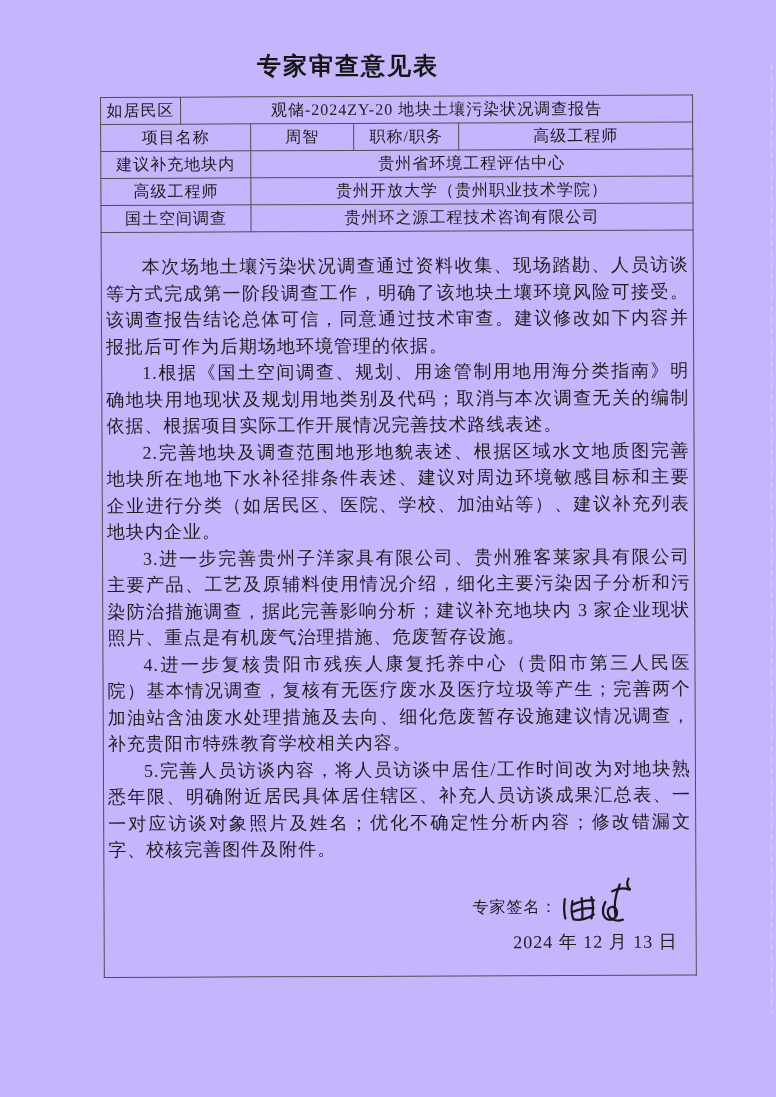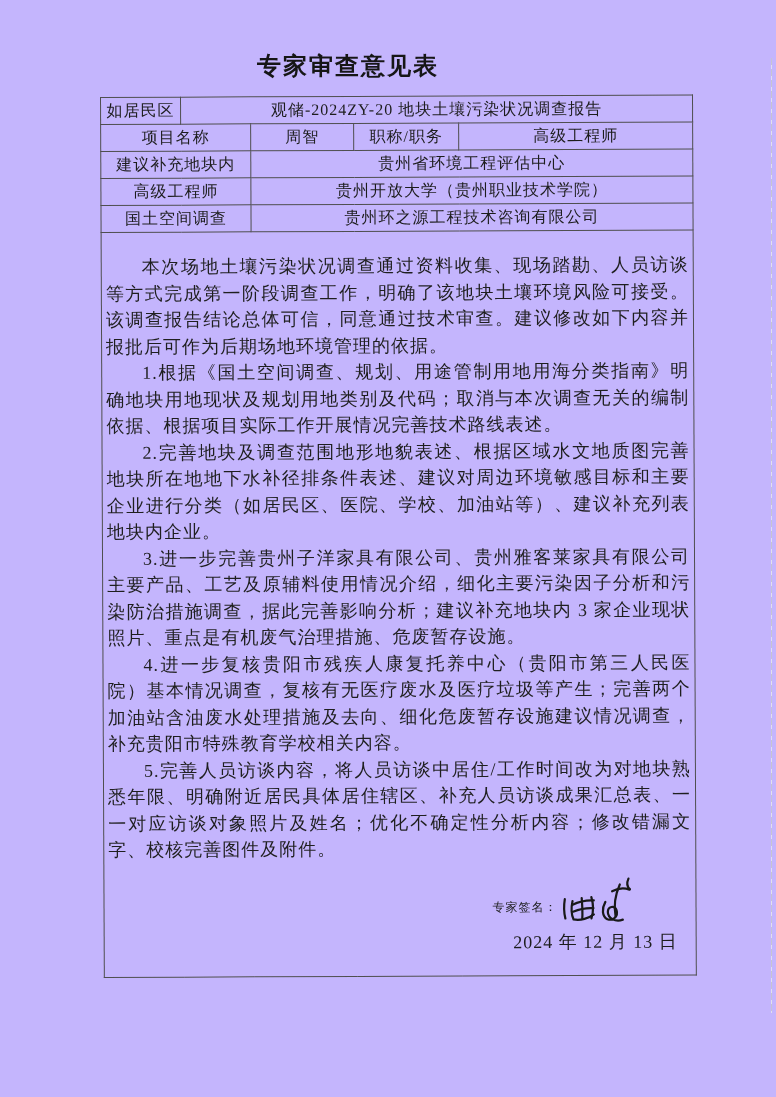--- a/index.html
+++ b/index.html
@@ -70,21 +70,21 @@
   }
   .sig-line {
     margin-top: 14px;
     display: flex;
     justify-content: flex-end;
     align-items: flex-end;
     padding-right: 46px;
     height: 52px;
   }
   .sig-line .sig-label {
-    font-size: 12px;
+    font-size: 16px;
     letter-spacing: 1px;
     line-height: 30px;
     padding-bottom: 6px;
   }
   .sig-scribble {
     width: 88px;
     height: 56px;
     margin-bottom: -4px;
   }
   .date-line {

